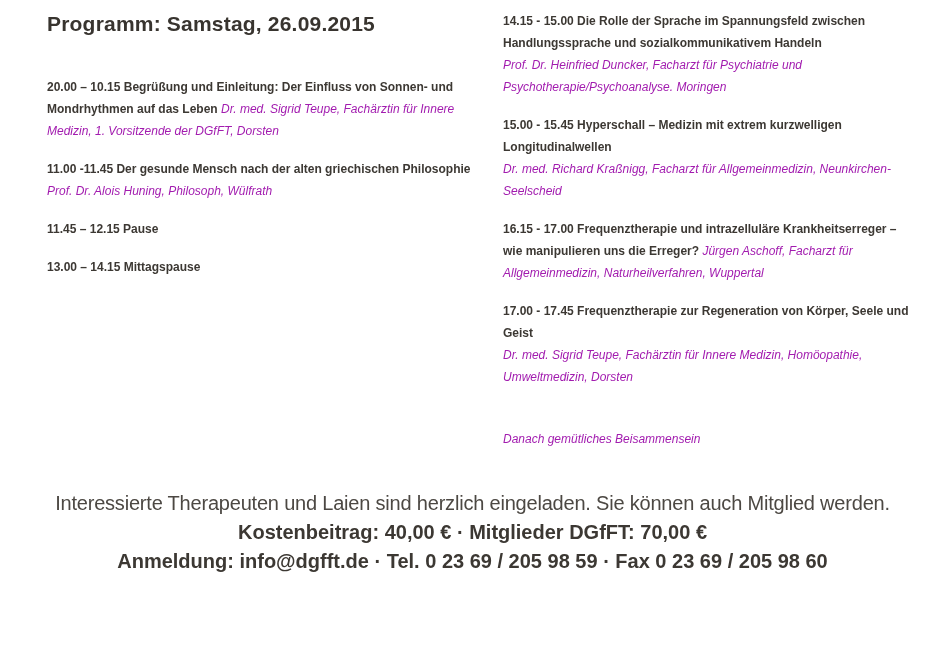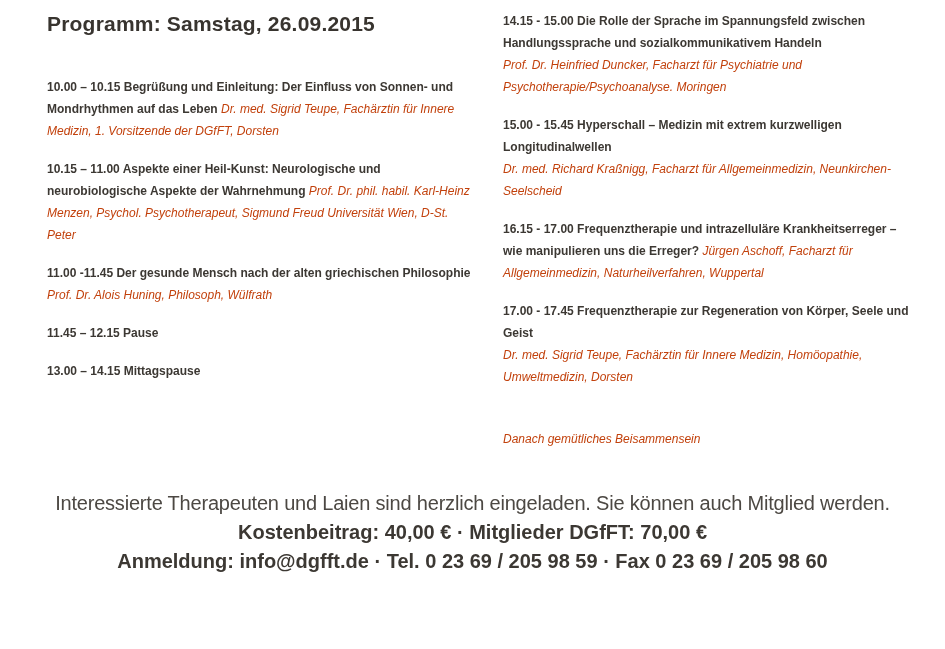--- a/index.html
+++ b/index.html
@@ -43,21 +43,21 @@
     line-height: 22px;
     margin: 0 0 16px 0;
   }
   .entry .b {
     font-weight: bold;
     color: #3c3833;
   }
   .entry .i {
     font-style: italic;
     font-weight: normal;
-    color: #c2410c;
+    color: #a21caf;
   }
   .entry .i.block {
     display: block;
   }
   .entry.closing {
     margin-top: 40px;
   }
   .footer {
     margin-top: 22px;
     text-align: center;
@@ -78,28 +78,24 @@
 </head>
 <body>
 
 <div class="page">
   <div class="cols">
 
     <div class="col-left">
       <h1 class="title">Programm: Samstag, 26.09.2015</h1>
 
       <p class="entry">
-        <span class="b">10.00 – 10.15 Begrüßung und Einleitung: Der Einfluss von Sonnen- und Mondrhythmen auf das Leben</span>
+        <span class="b">20.00 – 10.15 Begrüßung und Einleitung: Der Einfluss von Sonnen- und Mondrhythmen auf das Leben</span>
         <span class="i">Dr. med. Sigrid Teupe, Fachärztin für Innere Medizin, 1. Vorsitzende der DGfFT, Dorsten</span>
       </p>
 
-      <p class="entry">
-        <span class="b">10.15 – 11.00 Aspekte einer Heil-Kunst: Neurologische und neurobiologische Aspekte der Wahrnehmung</span>
-        <span class="i">Prof. Dr. phil. habil. Karl-Heinz Menzen, Psychol. Psychotherapeut, Sigmund Freud Universität Wien, D-St. Peter</span>
-      </p>
 
       <p class="entry">
         <span class="b">11.00 -11.45 Der gesunde Mensch nach der alten griechischen Philosophie</span>
         <span class="i">Prof. Dr. Alois Huning, Philosoph, Wülfrath</span>
       </p>
 
       <p class="entry">
         <span class="b">11.45 – 12.15 Pause</span>
       </p>
 

